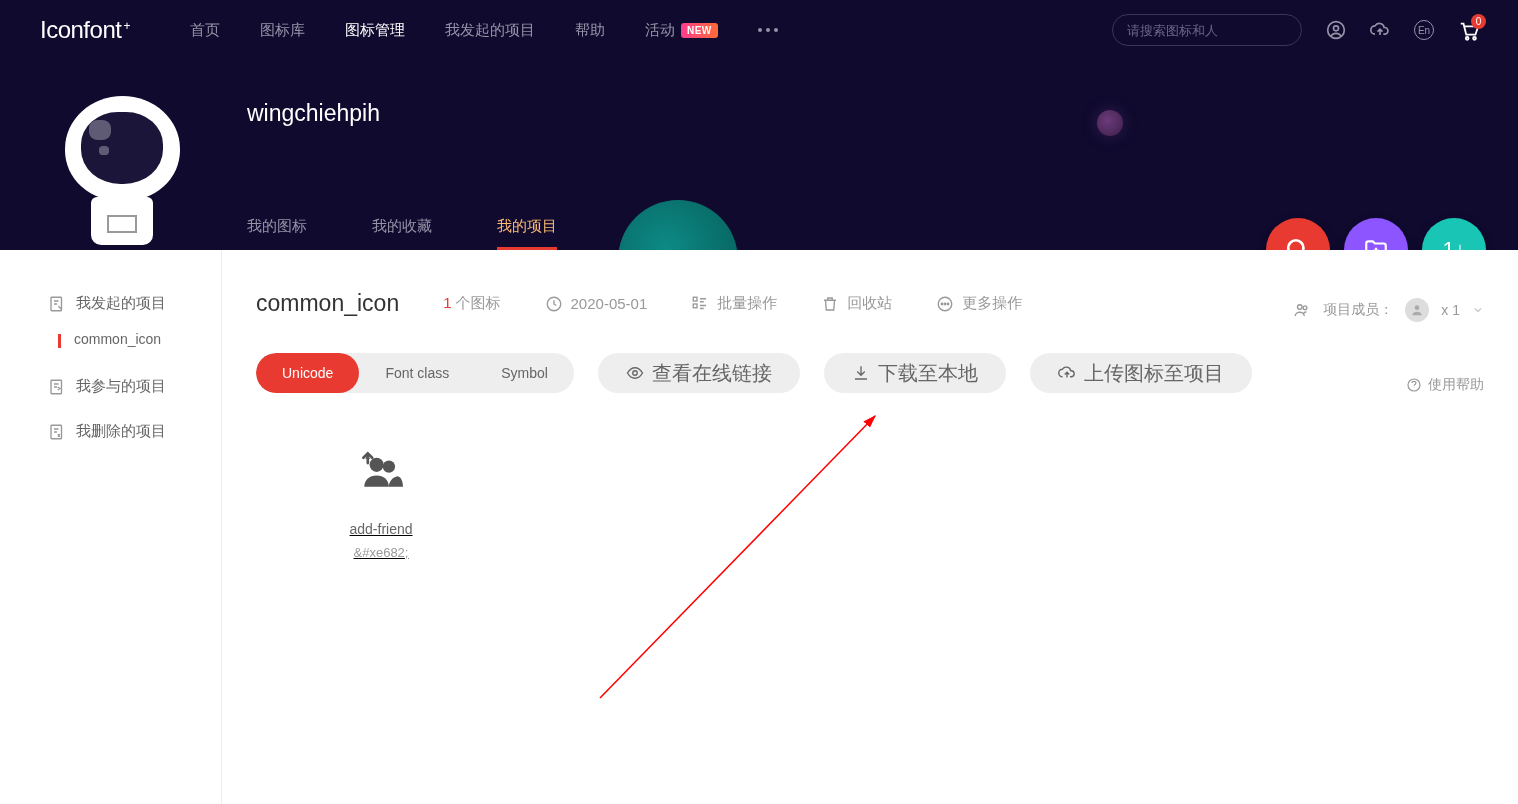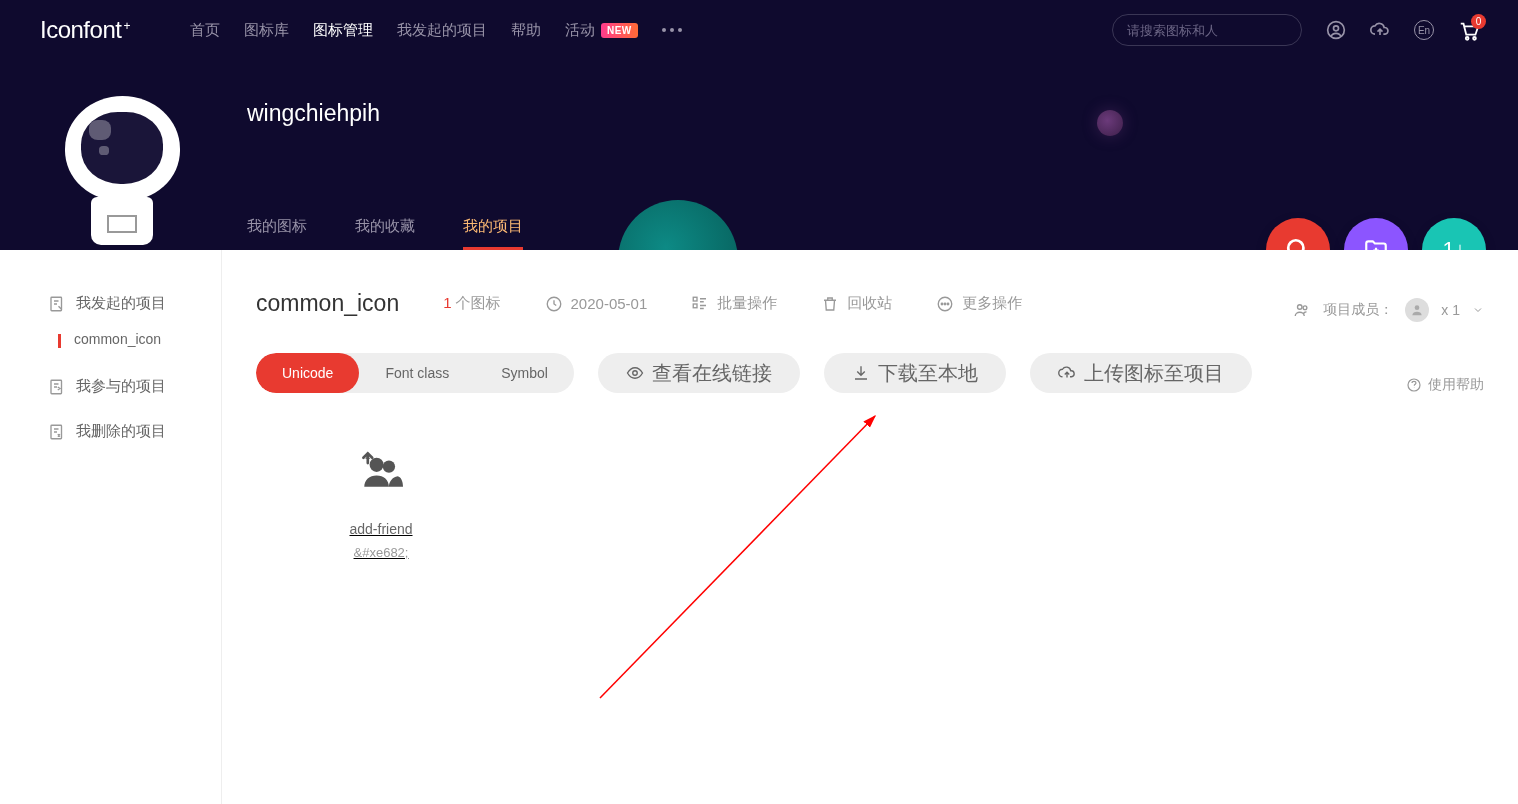--- a/index.html
+++ b/index.html
@@ -19,21 +19,21 @@
       color: #fff;
       font-size: 24px;
       font-weight: 500;
       letter-spacing: -0.5px;
       margin-right: 60px;
       display: flex;
       align-items: baseline;
     }
     .logo .plus { font-size: 12px; margin-left: 2px; position: relative; top: -8px; }
     
-    .top-nav { display: flex; gap: 24px; align-items: center; flex: 1; }
+    .top-nav { display: flex; gap: 40px; align-items: center; flex: 1; }
     .top-nav-item { color: #9893a8; font-size: 15px; cursor: pointer; display: flex; align-items: center; gap: 6px; }
     .top-nav-item.active { color: #fff; font-weight: 500; }
     
     .new-badge {
       background: linear-gradient(90deg, #ff3c8d, #ff6b35);
       color: #fff;
       font-size: 10px;
       padding: 2px 6px;
       border-radius: 3px;
       font-weight: bold;
@@ -154,21 +154,21 @@
     }
     .panel {
       width: 30px; height: 18px;
       border: 2px solid #999;
       margin-top: 6px;
     }
     
     .user-area { display: flex; flex-direction: column; height: 100%; justify-content: space-between; padding-top: 10px; padding-bottom: 0; }
     .username { color: #fff; font-size: 23px; font-weight: 400; }
     
-    .sub-tabs { display: flex; gap: 48px; margin-bottom: 0; }
+    .sub-tabs { display: flex; gap: 65px; margin-bottom: 0; }
     .sub-tab { color: #9893a8; font-size: 15px; padding-bottom: 14px; cursor: pointer; position: relative; }
     .sub-tab.active { color: #fdba74; }
     .sub-tab.active::after {
       content: "";
       position: absolute;
       bottom: 0; left: 0; right: 0;
       height: 3px;
       background: #e83a30;
     }
     

